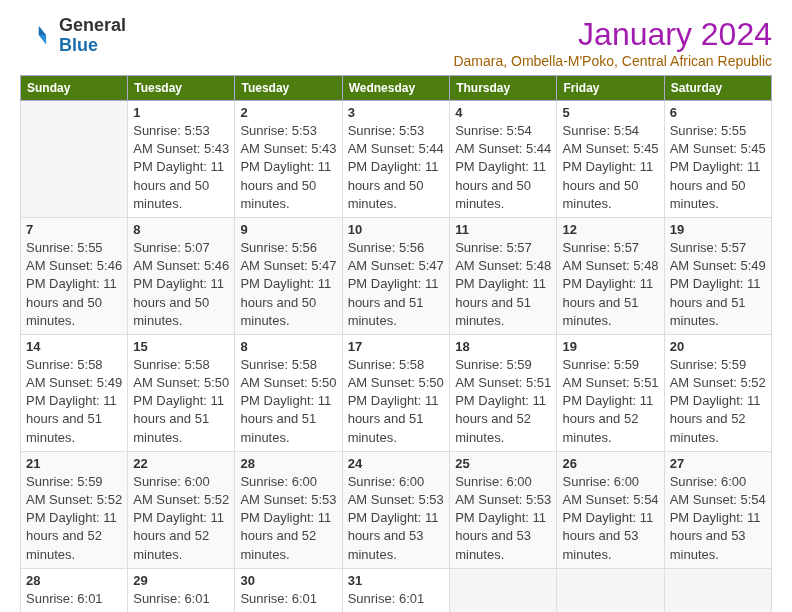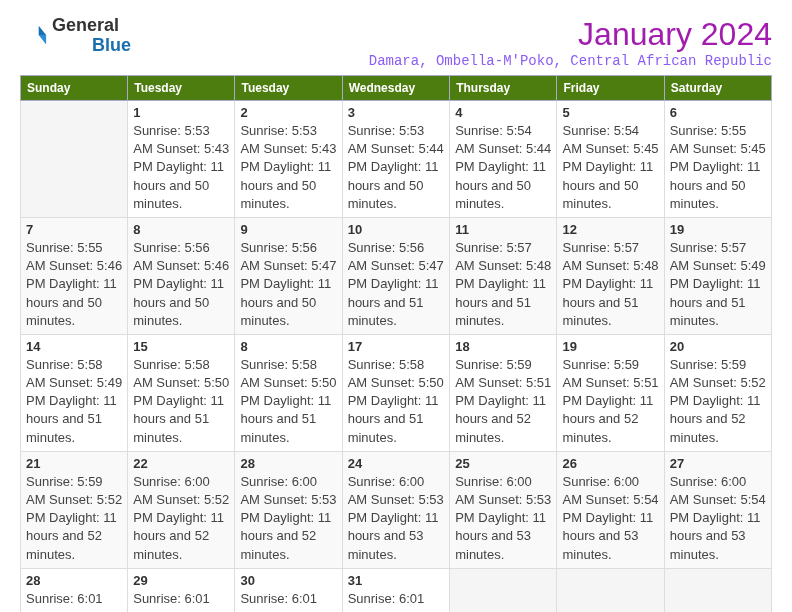--- a/index.html
+++ b/index.html
@@ -15,45 +15,44 @@
     }
     .header-section {
       display: flex;
       align-items: flex-start;
       justify-content: space-between;
       margin-bottom: 6px;
     }
     .logo {
       display: flex;
       align-items: center;
-      gap: 4px;
+      gap: 11px;
     }
     .logo-text {
       font-size: 18px;
       font-weight: bold;
       line-height: 1.1;
     }
     .logo-general { color: #333; }
-    .logo-blue { color: #1a6faf; margin-left: 40px; }
+    .logo-blue { color: #1a6faf; }
     .logo-icon {
       width: 28px;
       height: 28px;
     }
     .title-section {
       text-align: right;
     }
     .month-title {
       font-size: 32px;
       color: #a21caf;
       font-weight: normal;
     }
     .subtitle {
       font-size: 14px;
-      color: #8b5cf6;
-      font-family: Liberation Mono, monospace;
+      color: #a16207;
     }
     table {
       width: 100%;
       border-collapse: collapse;
       font-size: 11px;
     }
     thead tr {
       background-color: #4d7c0f;
       color: #fff;
     }
@@ -175,21 +174,21 @@
         <tr>
           <td>
             <span class="day-number">7</span>
             <div class="day-info">Sunrise: 5:55 AM
 Sunset: 5:46 PM
 Daylight: 11 hours
 and 50 minutes.</div>
           </td>
           <td>
             <span class="day-number">8</span>
-            <div class="day-info">Sunrise: 5:56 AM
+            <div class="day-info">Sunrise: 5:07 AM
 Sunset: 5:46 PM
 Daylight: 11 hours
 and 50 minutes.</div>
           </td>
           <td>
             <span class="day-number">9</span>
             <div class="day-info">Sunrise: 5:56 AM
 Sunset: 5:47 PM
 Daylight: 11 hours
 and 50 minutes.</div>

